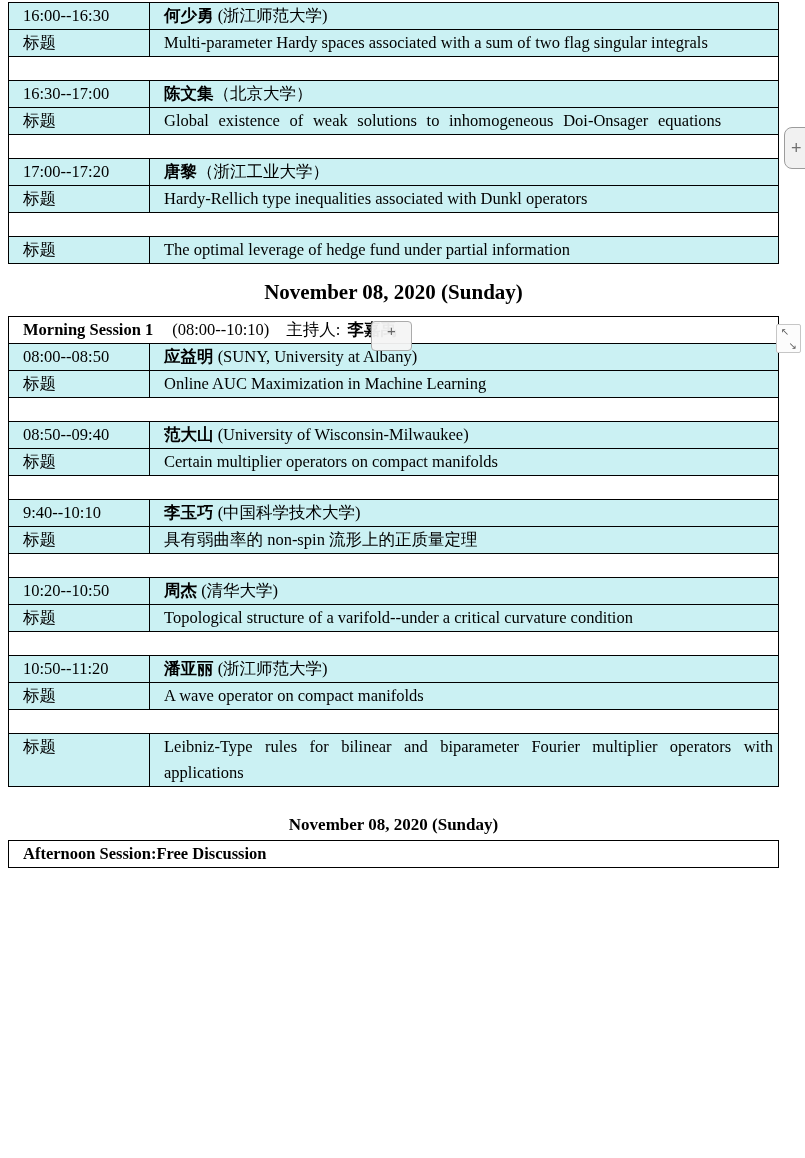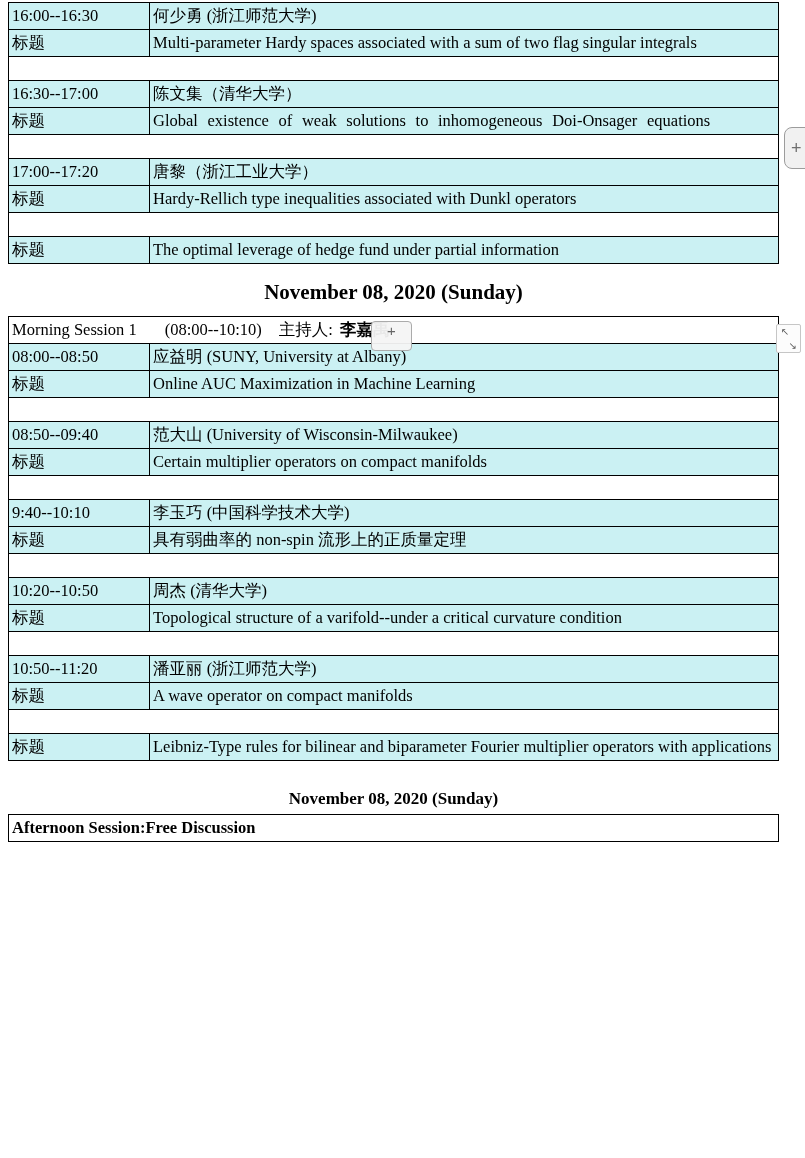--- a/index.html
+++ b/index.html
@@ -11,32 +11,32 @@
     font-family: "Liberation Serif", "DejaVu Serif", serif;
   }
   table.sched {
     border-collapse: collapse; table-layout: fixed;
     width: 771px; margin-left: 8px;
   }
   #t1 { margin-top: 2px; }
   col.c-time { width: 141px; }
   td {
     border: 1.5px solid #000;
-    padding: 0 5px 0 3px;
+    padding: 0 5px 0 14px;
     font-size: 16.5px; line-height: 26px;
     vertical-align: top;
     overflow: hidden;
   }
   tr.cyan td { background: #cbf1f3; height: 27px; }
   tr.spacer td { background: #fff; height: 24px; }
   tr.session td { background: #fff; height: 26px; }
-  .bold { font-weight: normal; }
+  .bold { font-weight: bold; }
   .title-cell { text-align: justify; }
   .spread { word-spacing: 5.5px; }
-  .times-part { margin-left: 28px; }
+  .times-part { margin-left: 19px; }
   .chair-label { margin-left: 17px; }
   .chair-name { margin-left: 7px; font-weight: bold; }
   .h-day {
     width: 771px; margin: 15px 0 11px 8px;
     text-align: center; font-weight: bold;
     font-size: 21px; line-height: 26px;
   }
   .h-day2 {
     width: 771px; margin: 27px 0 5px 8px;
     text-align: center; font-weight: bold;
@@ -86,21 +86,21 @@
   </tr>
   <tr class="cyan">
     <td>标题</td>
     <td class="title-cell">Multi-parameter Hardy spaces associated with a sum of two flag singular integrals</td>
   </tr>
   <tr class="spacer">
         <td colspan="2"></td>
       </tr>
   <tr class="cyan">
     <td>16:30--17:00</td>
-    <td><span class="bold">陈文集</span><span>（清华大学）</span></td>
+    <td><span class="bold">陈文集</span><span>（北京大学）</span></td>
   </tr>
   <tr class="cyan">
     <td>标题</td>
     <td class="title-cell spread">Global existence of weak solutions to inhomogeneous Doi-Onsager equations</td>
   </tr>
   <tr class="spacer">
         <td colspan="2"></td>
       </tr>
   <tr class="cyan">
     <td>17:00--17:20</td>

